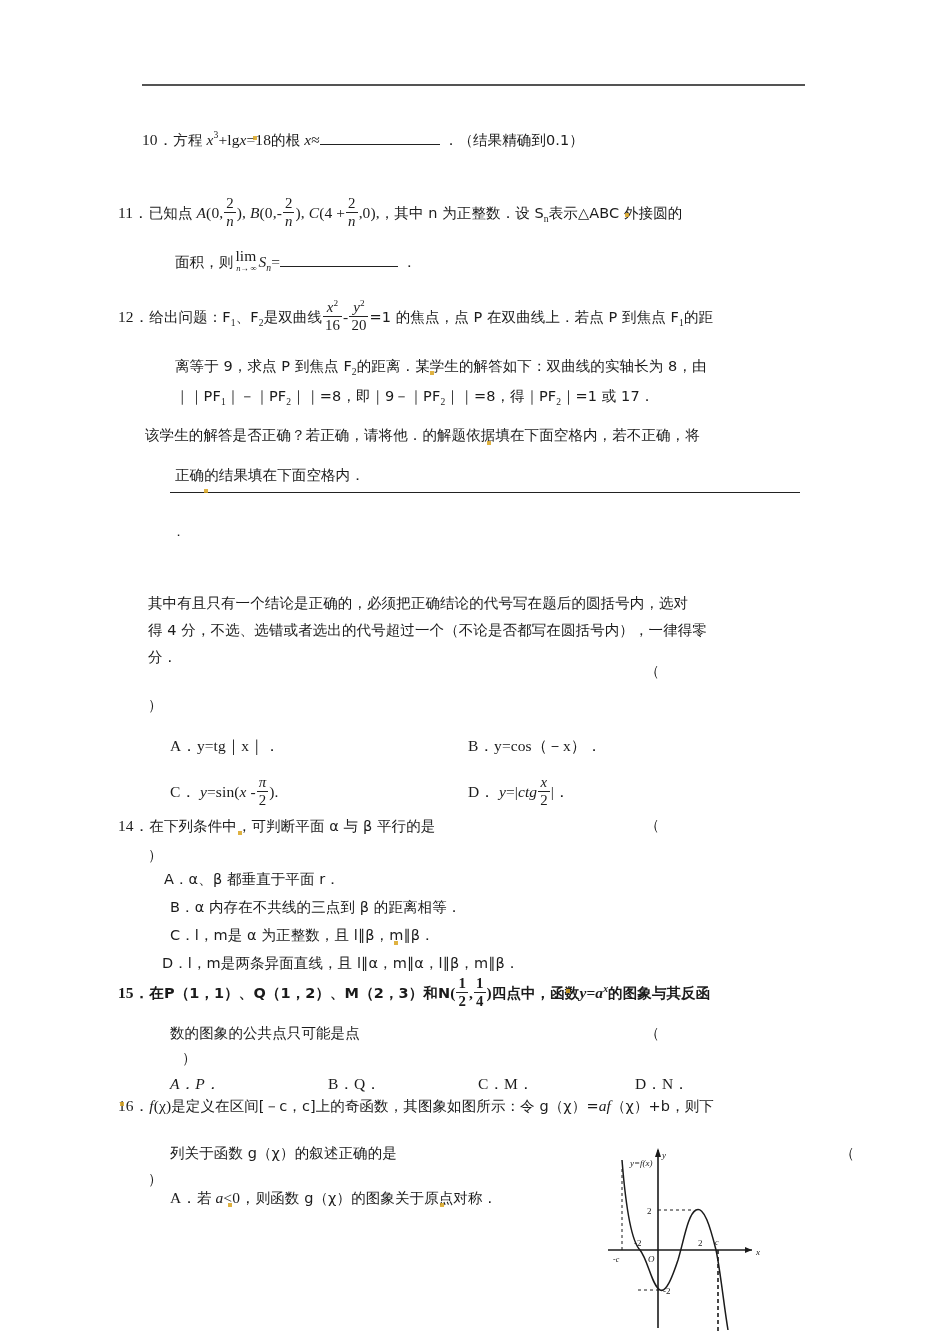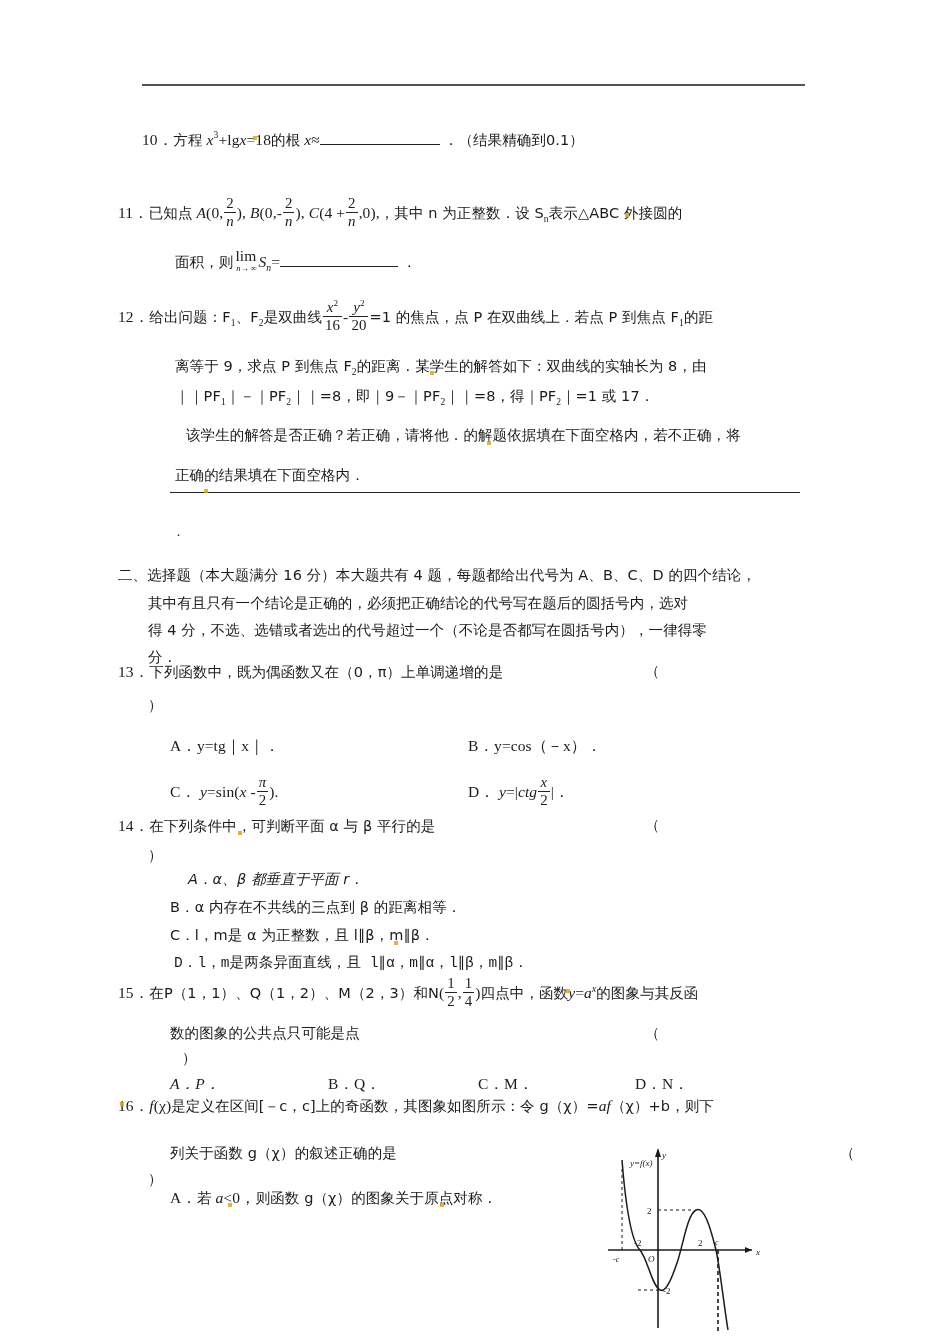--- a/index.html
+++ b/index.html
@@ -142,38 +142,34 @@
 
   <div class="blk" style="left:175px; top:358px;">
     <span class="cn">离等于 9，求点 P 到焦点 F</span><sub class="sm">2</sub><span class="cn">的距离．某学生的解答如下：双曲线的实轴长为 8，由</span>
   </div>
   <div class="spec" style="left:430px; top:371px;"></div>
 
   <div class="blk" style="left:175px; top:388px;">
     <span class="cn">｜｜PF</span><sub class="sm">1</sub><span class="cn">｜－｜PF</span><sub class="sm">2</sub><span class="cn">｜｜=8，即｜9－｜PF</span><sub class="sm">2</sub><span class="cn">｜｜=8，得｜PF</span><sub class="sm">2</sub><span class="cn">｜=1 或 17．</span>
   </div>
 
-  <div class="blk cn" style="left:145px; top:428px;margin-left:41px;">该学生的解答是否正确？若正确，请将他．的解题依据填在下面空格内，若不正确，将</div>
+  <div class="blk cn" style="left:145px; top:428px;">该学生的解答是否正确？若正确，请将他．的解题依据填在下面空格内，若不正确，将</div>
   <div class="spec" style="left:487px; top:441px;"></div>
 
   <div class="blk cn" style="left:175px; top:468px;">正确的结果填在下面空格内．</div>
 
   <div class="answer-rule" style="left:170px; top:492px; width:630px;"></div>
   <div class="spec" style="left:204px; top:489px;"></div>
 
   <div class="blk cn" style="left:172px; top:525px; font-size:13px;">．</div>
 
-  <div class="blk cn" style="left:118px; top:568px;">二、选择题（本大题满分 16 分）本大题共有 4 题，每题都给出代号为 A、B、C、D 的四个结论，</div>
   <div class="blk cn" style="left:148px; top:596px;">其中有且只有一个结论是正确的，必须把正确结论的代号写在题后的圆括号内，选对</div>
   <div class="blk cn" style="left:148px; top:623px;">得 4 分，不选、选错或者选出的代号超过一个（不论是否都写在圆括号内），一律得零</div>
   <div class="blk cn" style="left:148px; top:650px;">分．</div>
 
-  <div class="blk" style="left:118px; top:664px;">
-    <span class="num">13．</span><span class="cn">下列函数中，既为偶函数又在（0，π）上单调递增的是</span>
-  </div>
   <div class="blk cn" style="left:645px; top:664px;">（</div>
   <div class="blk cn" style="left:148px; top:698px;">）</div>
 
   <div class="blk" style="left:170px; top:738px;">
     <span class="num">A．</span><span class="mup">y=tg｜x｜．</span>
   </div>
   <div class="blk" style="left:468px; top:738px;text-align:right;">
     <span class="num">B．</span><span class="mup">y=cos（－x）．</span>
   </div>
 
@@ -184,27 +180,27 @@
     <span class="num">D．</span>&nbsp;<span class="mi">y</span><span class="mup">=|</span><span class="mi">ctg</span><span class="frac"><span class="nm mi">x</span><span class="dn mup">2</span></span><span class="mup">|．</span>
   </div>
 
   <div class="blk" style="left:118px; top:818px;">
     <span class="num">14．</span><span class="cn">在下列条件中，可判断平面 α 与 β 平行的是</span>
   </div>
   <div class="spec" style="left:238px; top:831px;"></div>
   <div class="blk cn" style="left:645px; top:818px;">（</div>
   <div class="blk cn" style="left:148px; top:848px;">）</div>
 
-  <div class="blk cn" style="left:188px; top:872px;font-style:italic;">A．α、β 都垂直于平面 r．</div>
+  <div class="blk cn" style="left:164px; top:872px;">A．α、β 都垂直于平面 r．</div>
   <div class="blk cn" style="left:170px; top:900px;">B．α 内存在不共线的三点到 β 的距离相等．</div>
   <div class="blk cn" style="left:170px; top:928px;">C．l，m是 α 为正整数，且 l∥β，m∥β．</div>
   <div class="spec" style="left:394px; top:941px;"></div>
-  <div class="blk cn" style="left:174px; top:956px;font-family:Liberation Mono, monospace;">D．l，m是两条异面直线，且 l∥α，m∥α，l∥β，m∥β．</div>
-
-  <div class="blk" style="left:118px; top:976px;">
+  <div class="blk cn" style="left:162px; top:956px;">D．l，m是两条异面直线，且 l∥α，m∥α，l∥β，m∥β．</div>
+
+  <div class="blk" style="left:118px; top:976px;font-weight:bold;">
     <span class="num">15．</span><span class="cn">在P（1，1）、Q（1，2）、M（2，3）和N</span><span class="mup">(</span><span class="frac"><span class="nm mup">1</span><span class="dn mup">2</span></span><span class="mup">,</span><span class="frac"><span class="nm mup">1</span><span class="dn mup">4</span></span><span class="mup">)</span><span class="cn">四点中，函数</span><span class="mi">y</span><span class="mup">=</span><span class="mi">a</span><sup class="sm mi">x</sup><span class="cn">的图象与其反函</span>
   </div>
   <div class="spec" style="left:566px; top:989px;"></div>
 
   <div class="blk cn" style="left:170px; top:1026px;">数的图象的公共点只可能是点</div>
   <div class="blk cn" style="left:645px; top:1026px;">（</div>
   <div class="blk cn" style="left:182px; top:1051px;">）</div>
 
   <div class="blk num" style="left:170px; top:1076px;font-style:italic;">A．P．</div>
   <div class="blk num" style="left:328px; top:1076px;">B．Q．</div>

